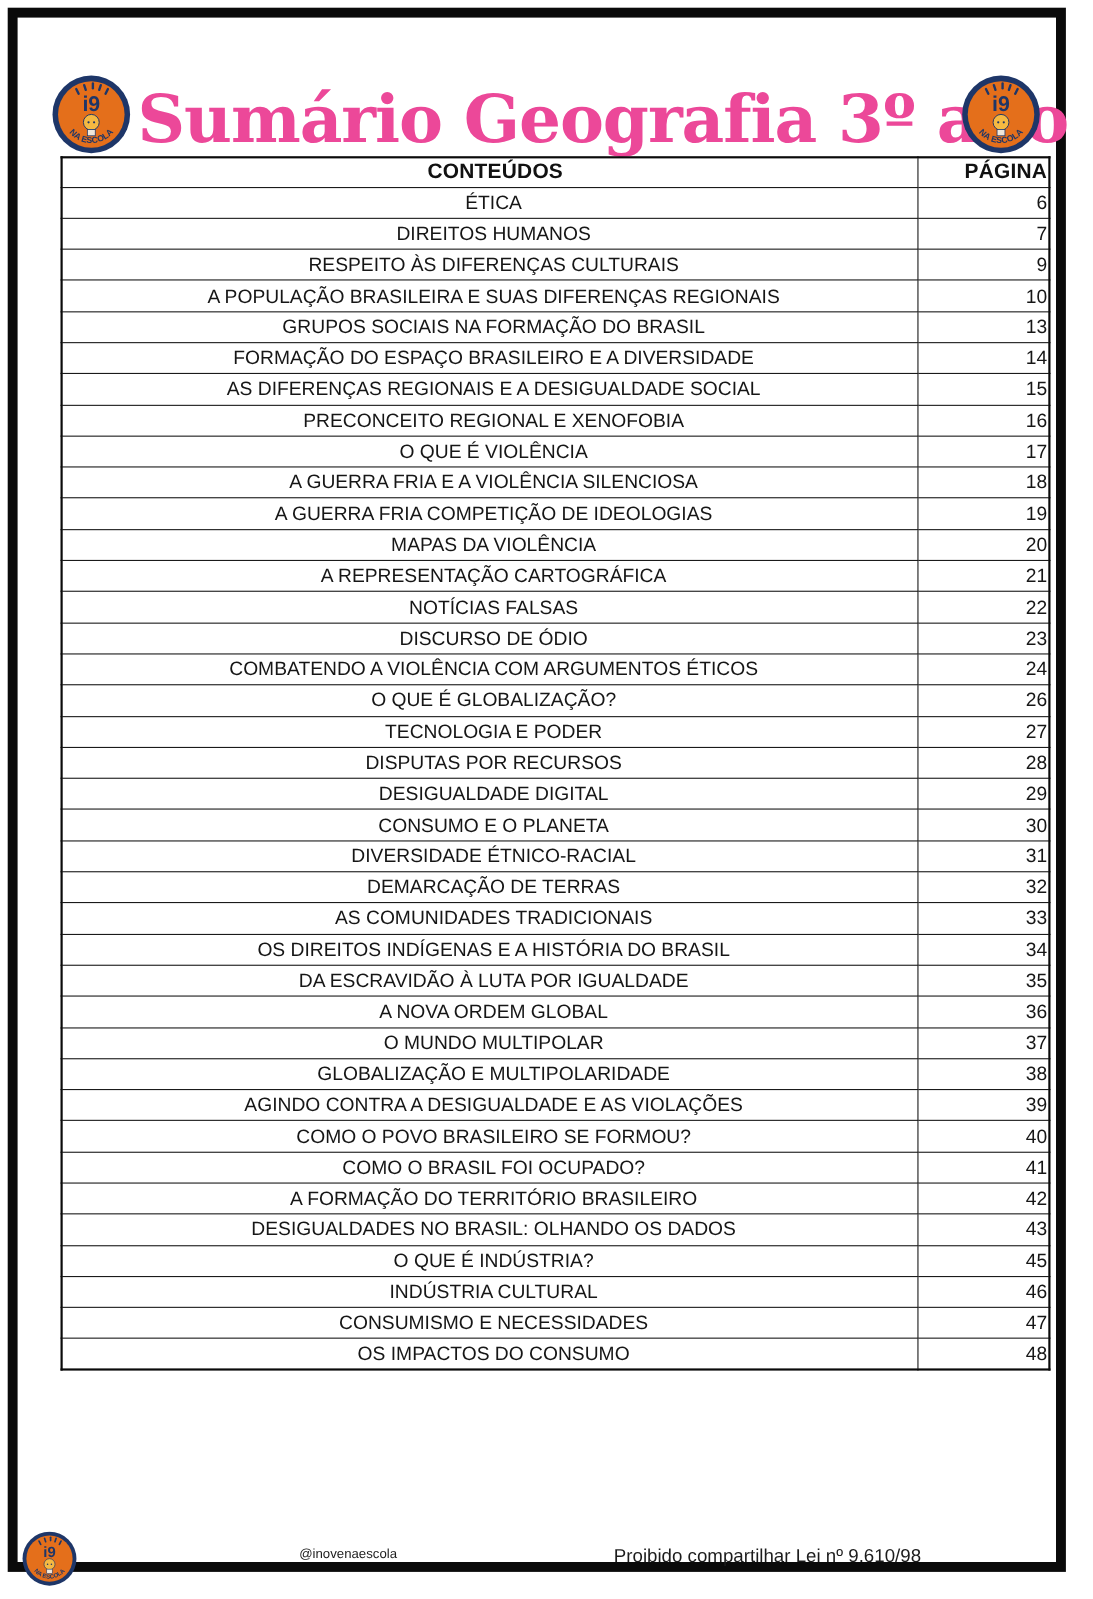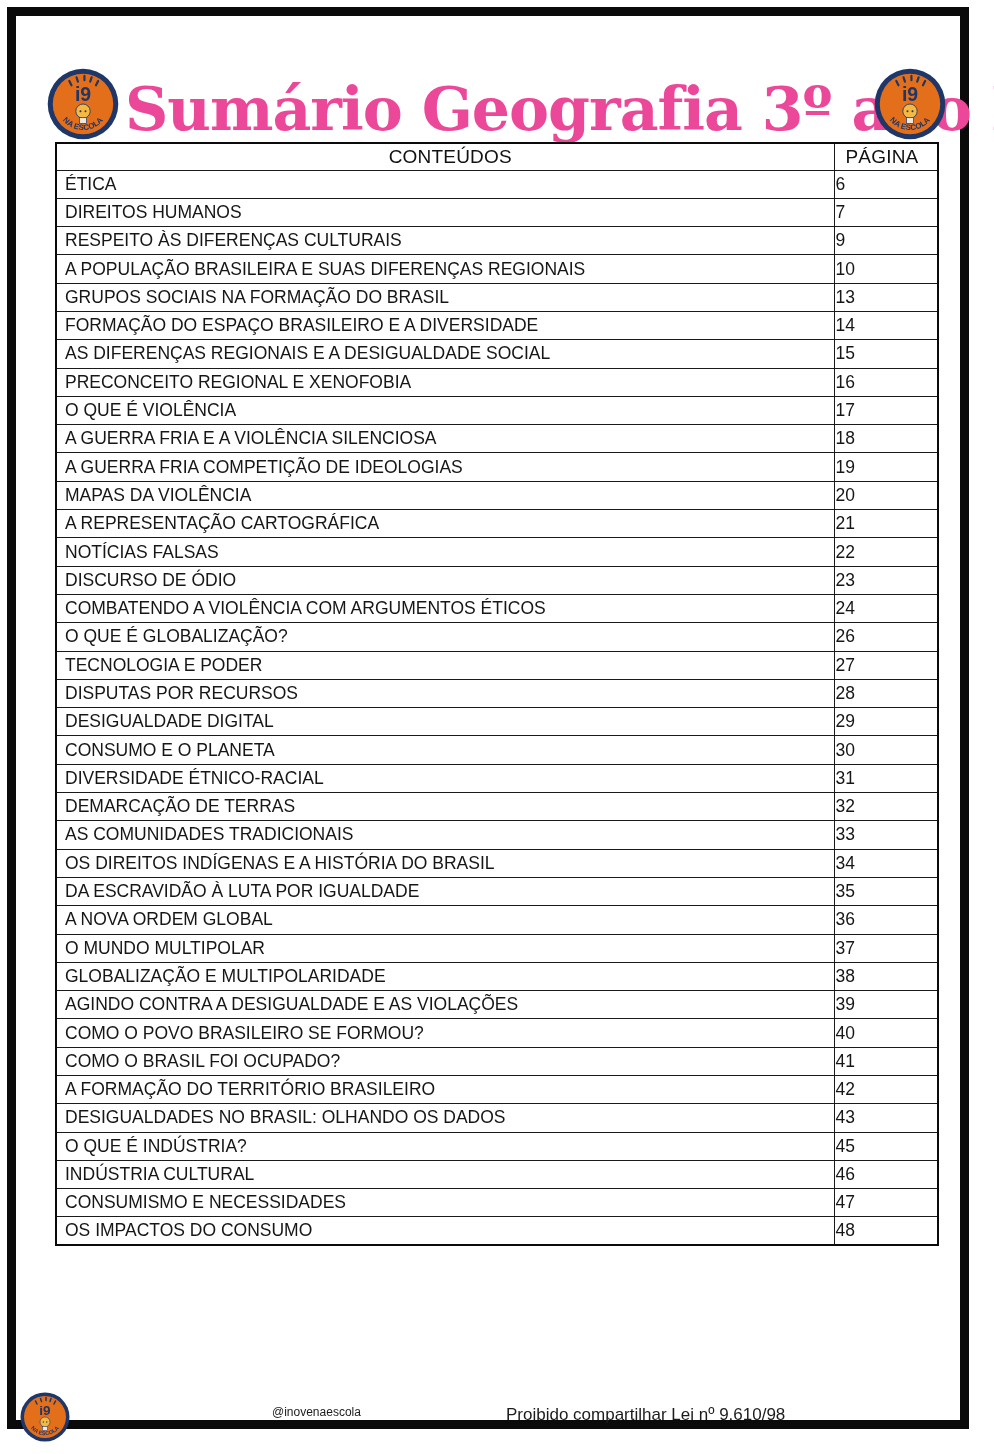--- a/index.html
+++ b/index.html
@@ -24,26 +24,26 @@
     position:absolute;left:55px;top:142px;width:881px;
     border-collapse:collapse;table-layout:fixed;
     border:2.5px solid #0a0a0a;
   }
   table.toc th,table.toc td{
     border:1.6px solid #1a1a1a;box-sizing:border-box;overflow:hidden;white-space:nowrap;
   }
   table.toc thead tr{height:27px;}
   table.toc tbody tr{height:28.3px;}
   th.c-content,td.c-content{width:778px;}
-  th.c-page,td.c-page{width:104px;text-align:left;}
-  th{font-size:19px;font-weight:normal;text-align:center;letter-spacing:0.2px;padding-left:11px;}
+  th.c-page,td.c-page{width:120px;text-align:right;}
+  th{font-size:19px;font-weight:bold;text-align:center;letter-spacing:0.2px;padding-left:11px;}
   td{font-size:17.5px;color:#161616;}
-  td.c-content{padding-left:8px;text-align:left;}
+  td.c-content{padding-left:8px;text-align:center;}
   .f-handle{position:absolute;left:272px;top:1405px;font-size:12px;color:#1c1c1c;}
-  .f-notice{position:absolute;left:506px;top:1405px;font-size:17px;color:#1c1c1c;}
+  .f-notice{position:absolute;left:558px;top:1405px;font-size:17px;color:#1c1c1c;}
 </style>
 </head>
 <body>
 
 <div class="frame"></div>
 
 <span class="logo logo-left">
   <svg viewBox="0 0 100 100" width="72" height="72">
     <circle cx="50" cy="50" r="49" fill="#1e3668"></circle>
     <circle cx="50" cy="50" r="42" fill="#e46f1b"></circle>

